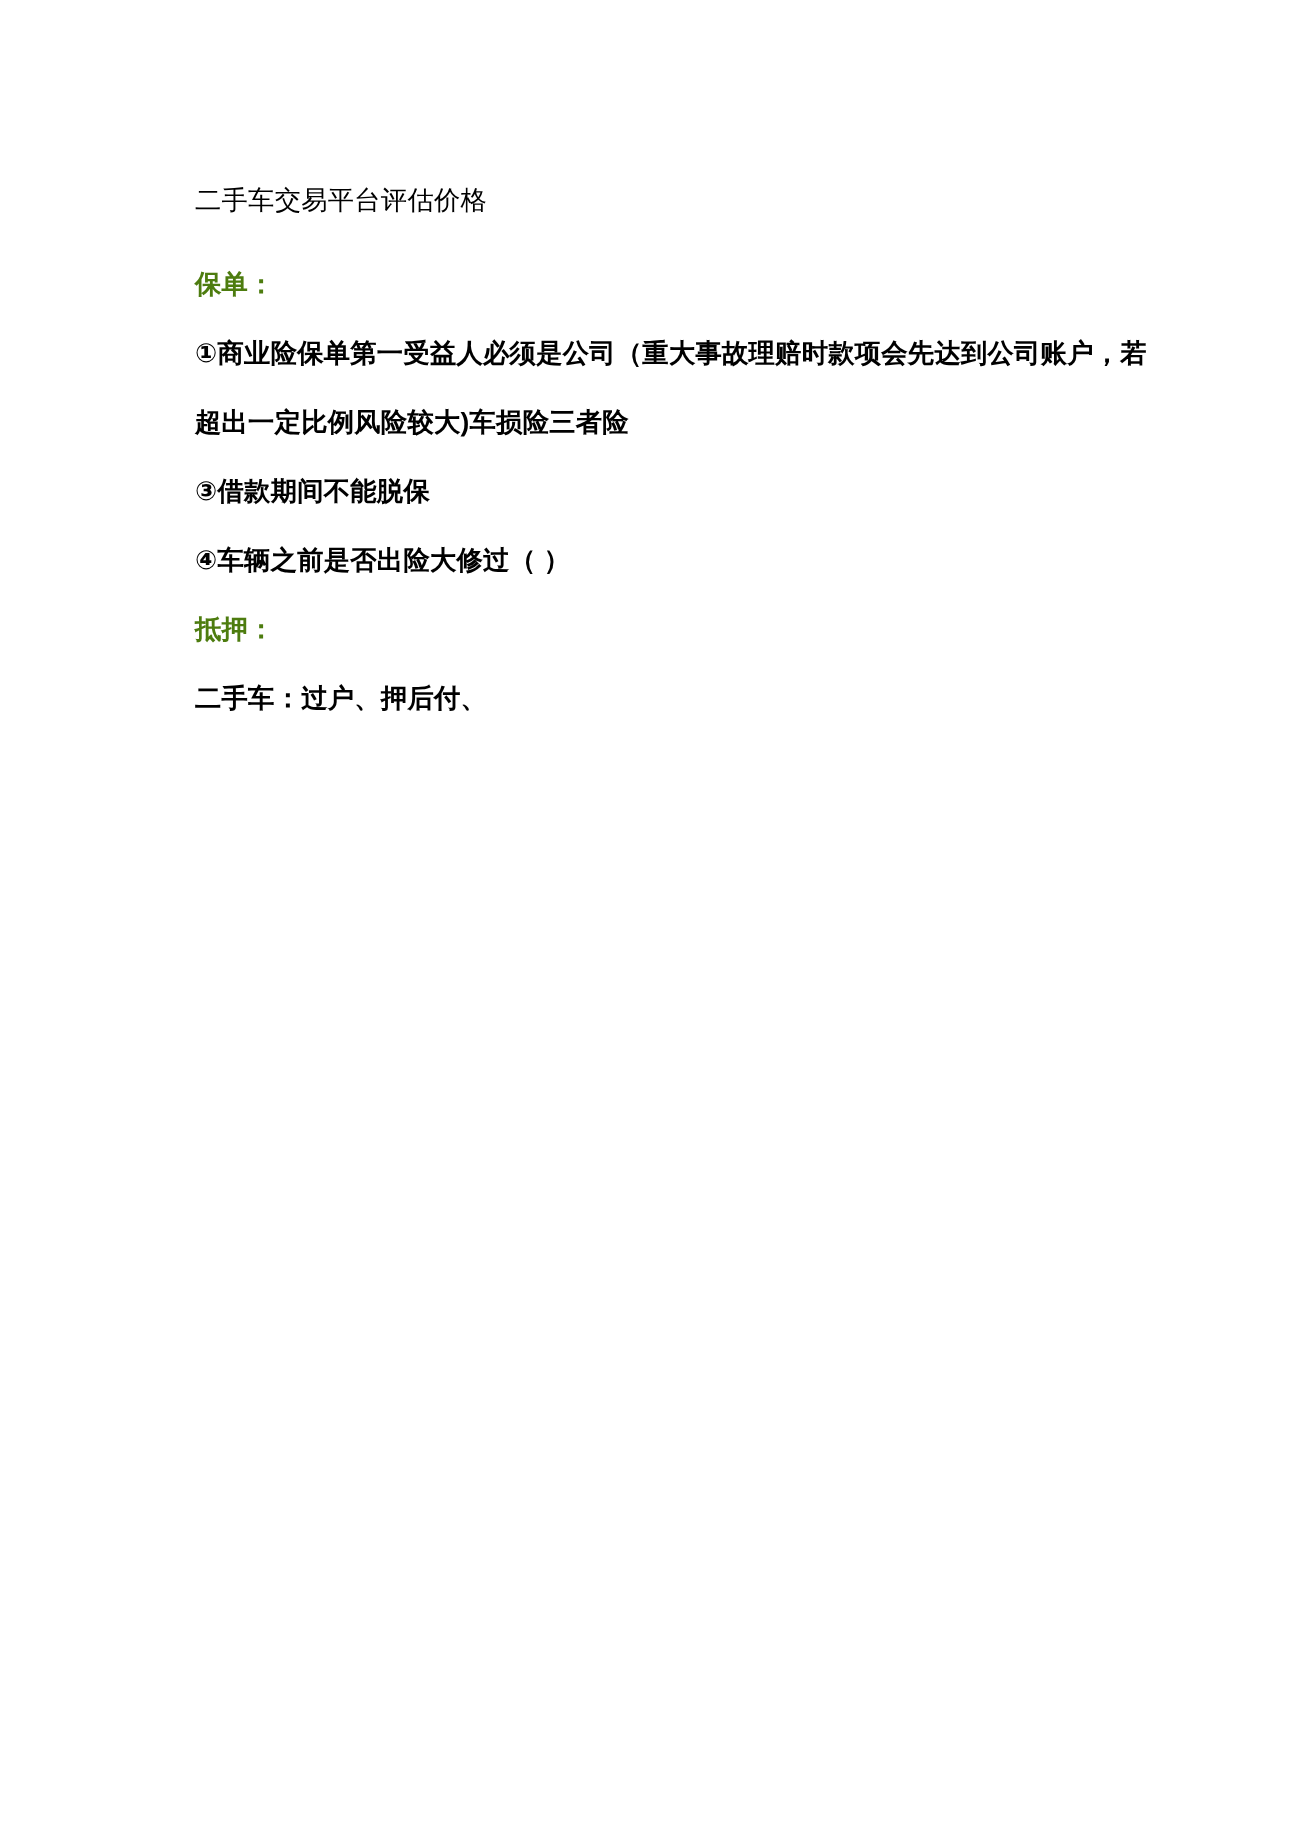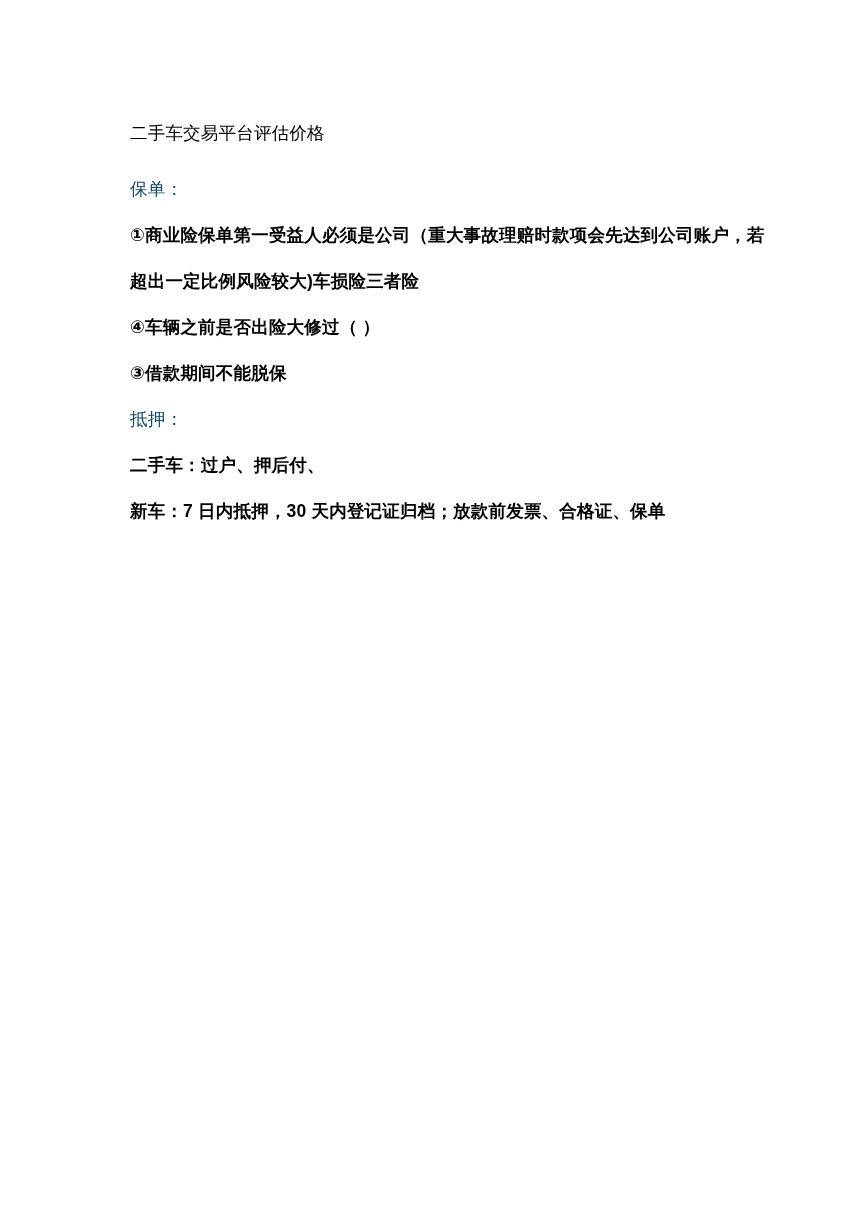--- a/index.html
+++ b/index.html
@@ -27,22 +27,22 @@
     width: 640px;
   }
   .line {
     font-size: 17.5px;
     line-height: 46px;
     letter-spacing: 0.2px;
     white-space: pre-wrap;
     word-break: break-all;
   }
   .heading {
-    color: #0c4a6e;
-    font-weight: normal;
+    color: #4d7c0f;
+    font-weight: bold;
   }
   .para {
     font-size: 17.5px;
     line-height: 46px;
     letter-spacing: 0.2px;
     white-space: pre-wrap;
     word-break: break-all;
     font-weight: bold;
   }
   .spacer-title { height: 10px; }
@@ -51,21 +51,20 @@
 <body>
 
 <div class="page">
   <div class="doc-body">
 
     <div class="line">二手车交易平台评估价格</div>
     <div class="spacer-title"></div>
 
     <div class="line heading">保单：</div>
     <div class="para">①商业险保单第一受益人必须是公司（重大事故理赔时款项会先达到公司账户，若超出一定比例风险较大)车损险三者险</div>
+    <div class="para">③借款期间不能脱保</div>
     <div class="para">④车辆之前是否出险大修过（ ）</div>
-    <div class="para">③借款期间不能脱保</div>
 
     <div class="line heading">抵押：</div>
     <div class="para">二手车：过户、押后付、</div>
-    <div class="para">新车：7 日内抵押，30 天内登记证归档；放款前发票、合格证、保单</div>
 
   </div>
 </div>
 
 </body></html>

